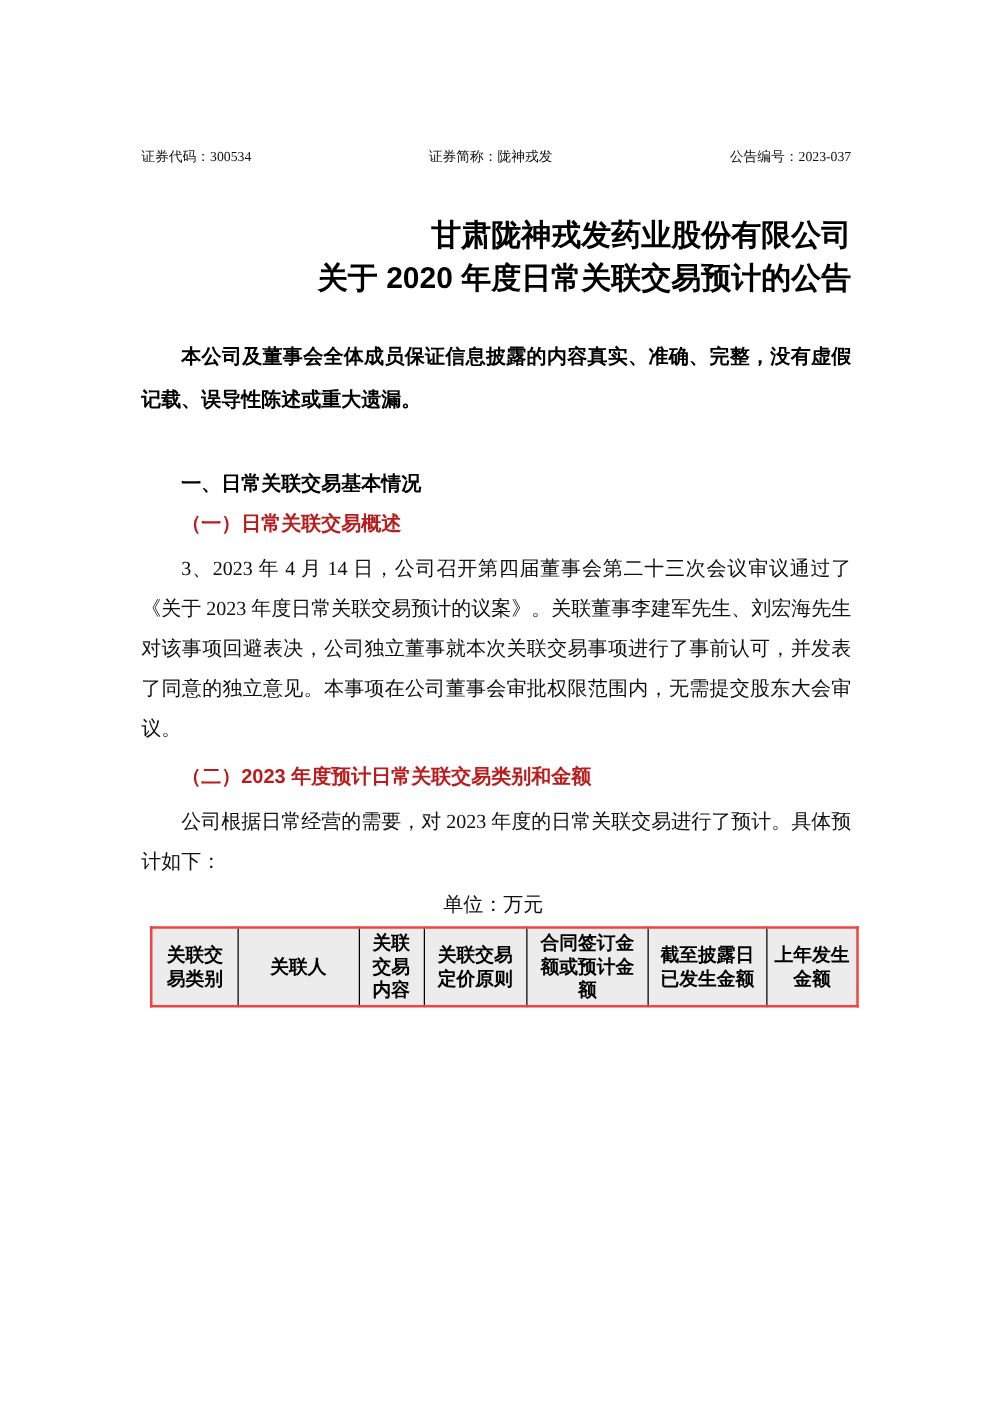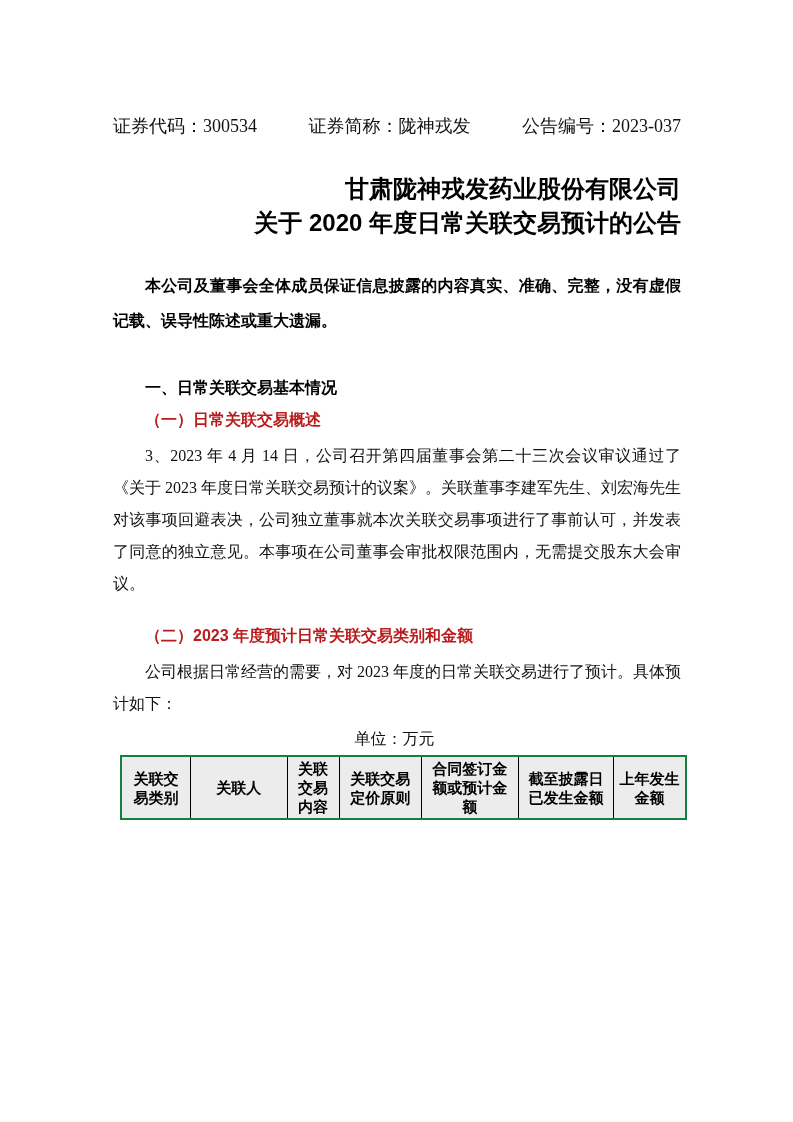--- a/index.html
+++ b/index.html
@@ -11,21 +11,21 @@
     background:#ffffff;
     color:#111111;
     font-family:"Liberation Serif", serif;
     padding:116px 112px 0 113px;
     overflow:hidden;
   }
   .doc-header {
     display:flex;
     justify-content:space-between;
     align-items:baseline;
-    font-size:18px;
+    font-size:11px;
     line-height:21px;
     white-space:nowrap;
   }
   .doc-title {
     margin-top:35px;
     text-align:right;
     font-family:"Liberation Sans", sans-serif;
     font-weight:700;
     font-size:24px;
     line-height:34px;
@@ -65,21 +65,21 @@
     text-align:center;
     font-size:16px;
     line-height:22px;
     padding-right:5px;
   }
   table.rel-table {
     margin-top:5px;
     margin-left:7px;
     width:567px;
     border-collapse:collapse;
-    border:2px solid #15803d;
+    border:2px solid #ef4444;
     table-layout:fixed;
   }
   table.rel-table th {
     border:1px solid #000000;
     background:#ececec;
     font-family:"Liberation Sans", sans-serif;
     font-weight:700;
     font-size:15px;
     line-height:19px;
     text-align:center;
@@ -112,21 +112,21 @@
     <div>甘肃陇神戎发药业股份有限公司</div>
     <div>关于 2020 年度日常关联交易预计的公告</div>
   </div>
 
   <div class="declaration">本公司及董事会全体成员保证信息披露的内容真实、准确、完整，没有虚假记载、误导性陈述或重大遗漏。</div>
 
   <div class="body-block">
     <div class="h1">一、日常关联交易基本情况</div>
     <div class="h2">（一）日常关联交易概述</div>
     <div class="para">3、2023 年 4 月 14 日，公司召开第四届董事会第二十三次会议审议通过了《关于 2023 年度日常关联交易预计的议案》。关联董事李建军先生、刘宏海先生对该事项回避表决，公司独立董事就本次关联交易事项进行了事前认可，并发表了同意的独立意见。本事项在公司董事会审批权限范围内，无需提交股东大会审议。</div>
-    <div class="h2" style="margin-top:20px;">（二）2023 年度预计日常关联交易类别和金额</div>
+    <div class="h2" style="margin-top:6px;">（二）2023 年度预计日常关联交易类别和金额</div>
     <div class="para">公司根据日常经营的需要，对 2023 年度的日常关联交易进行了预计。具体预计如下：</div>
     <div class="unit-note">单位：万元</div>
 
     <table class="rel-table">
       <thead>
         <tr>
           <th>关联交
 易类别</th>
           <th>关联人</th>
           <th>关联

